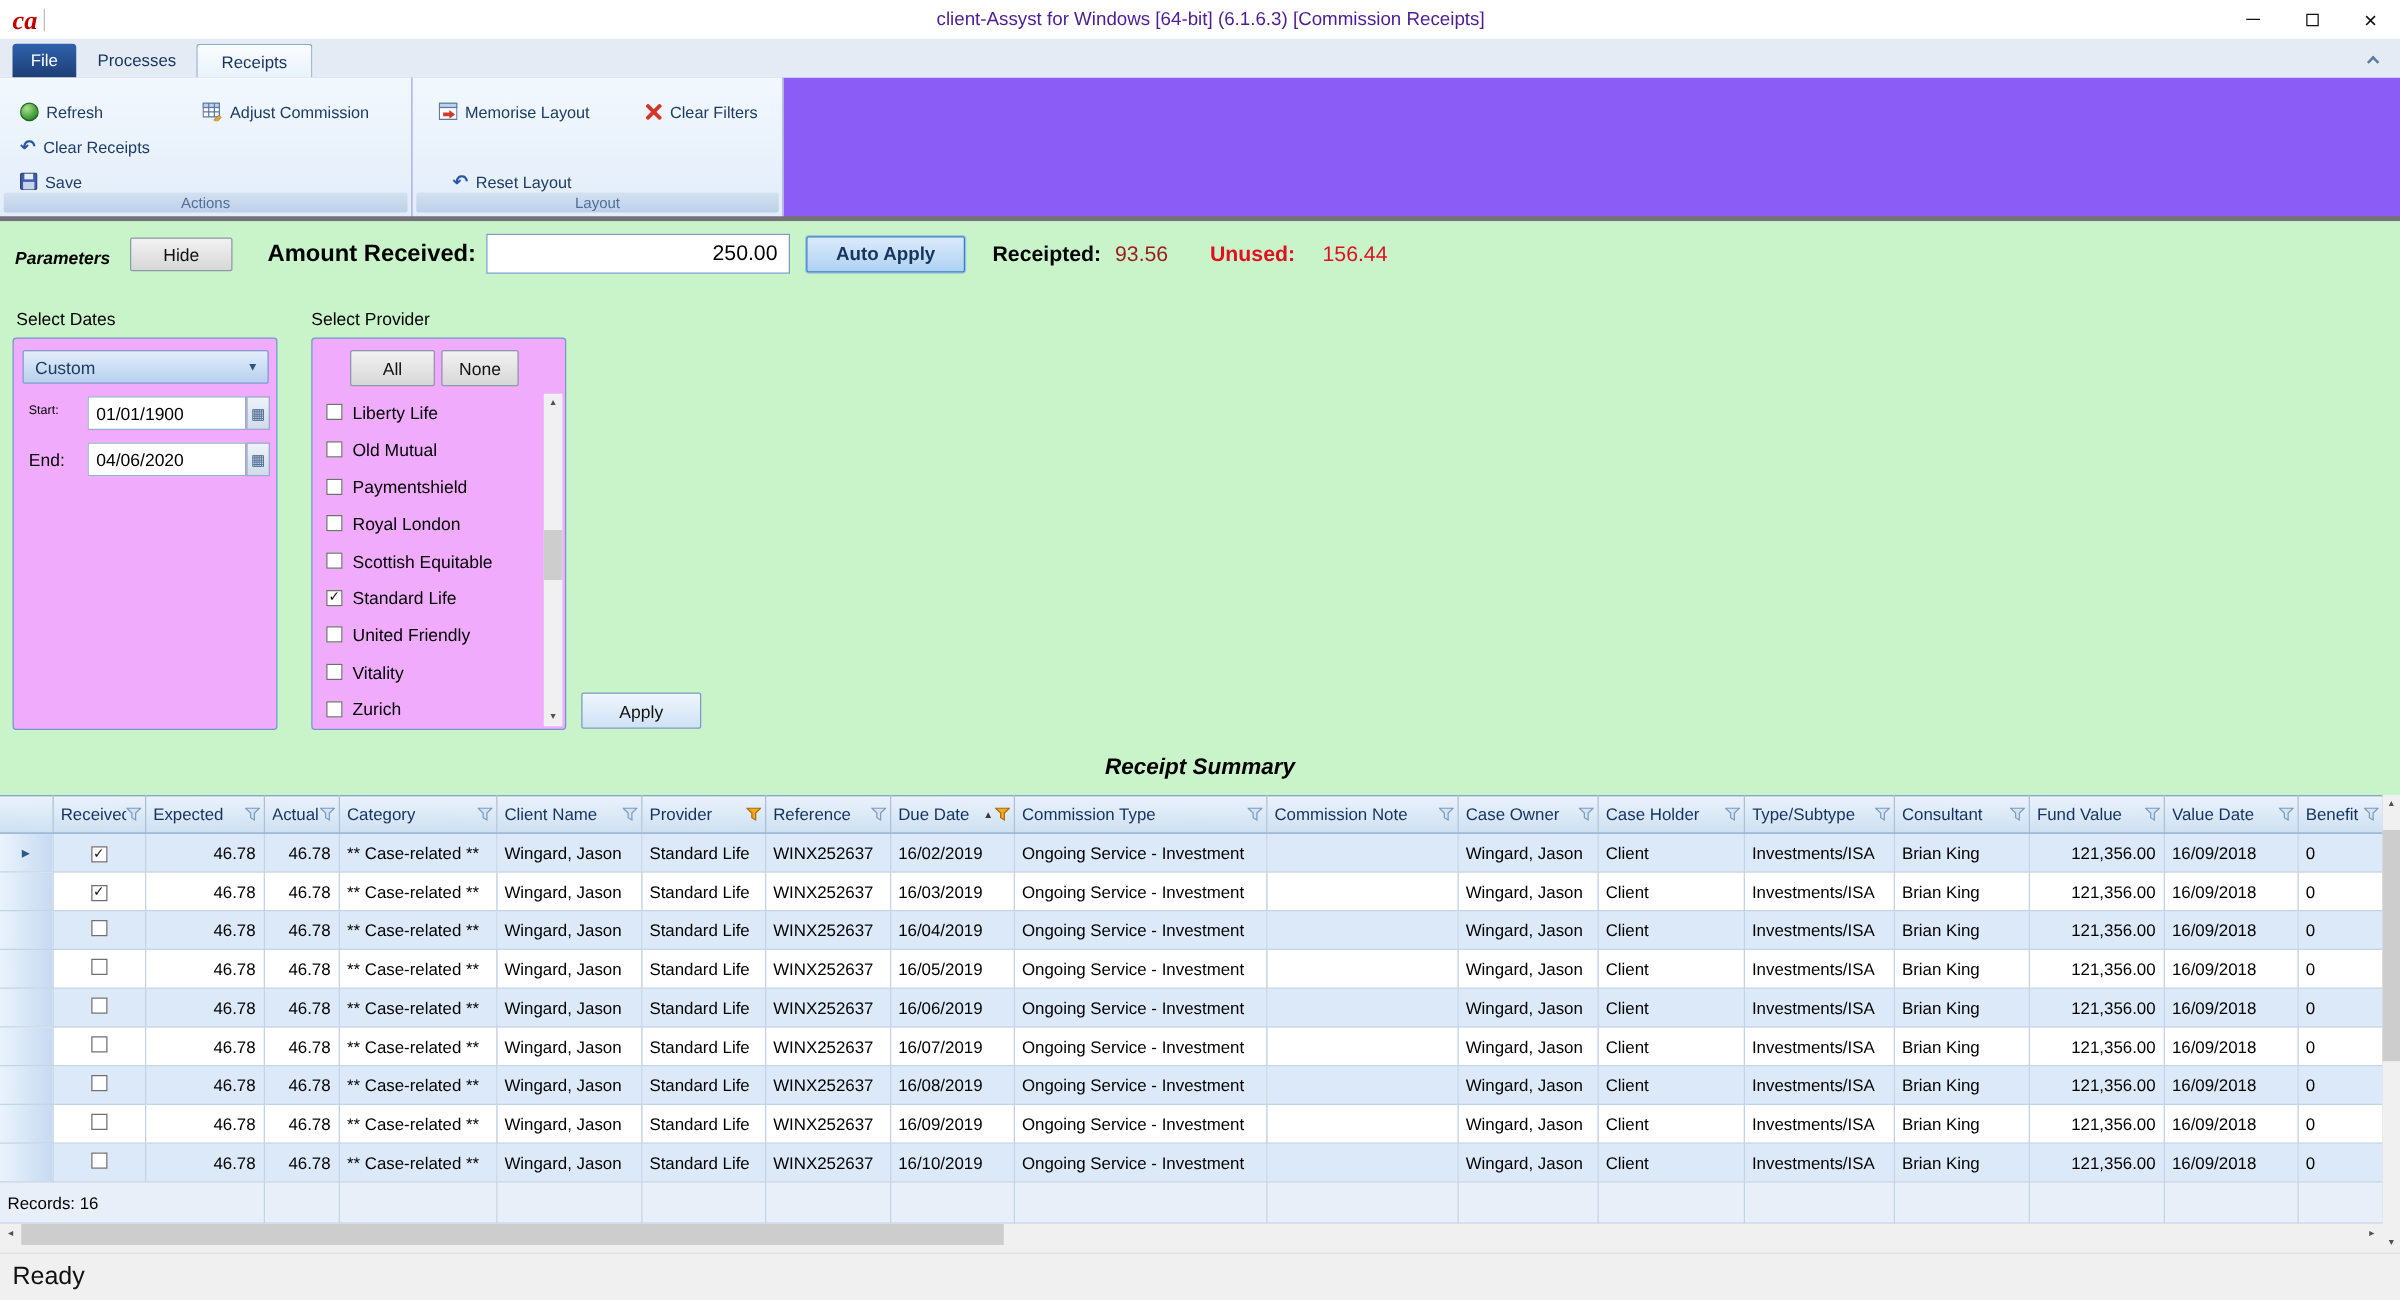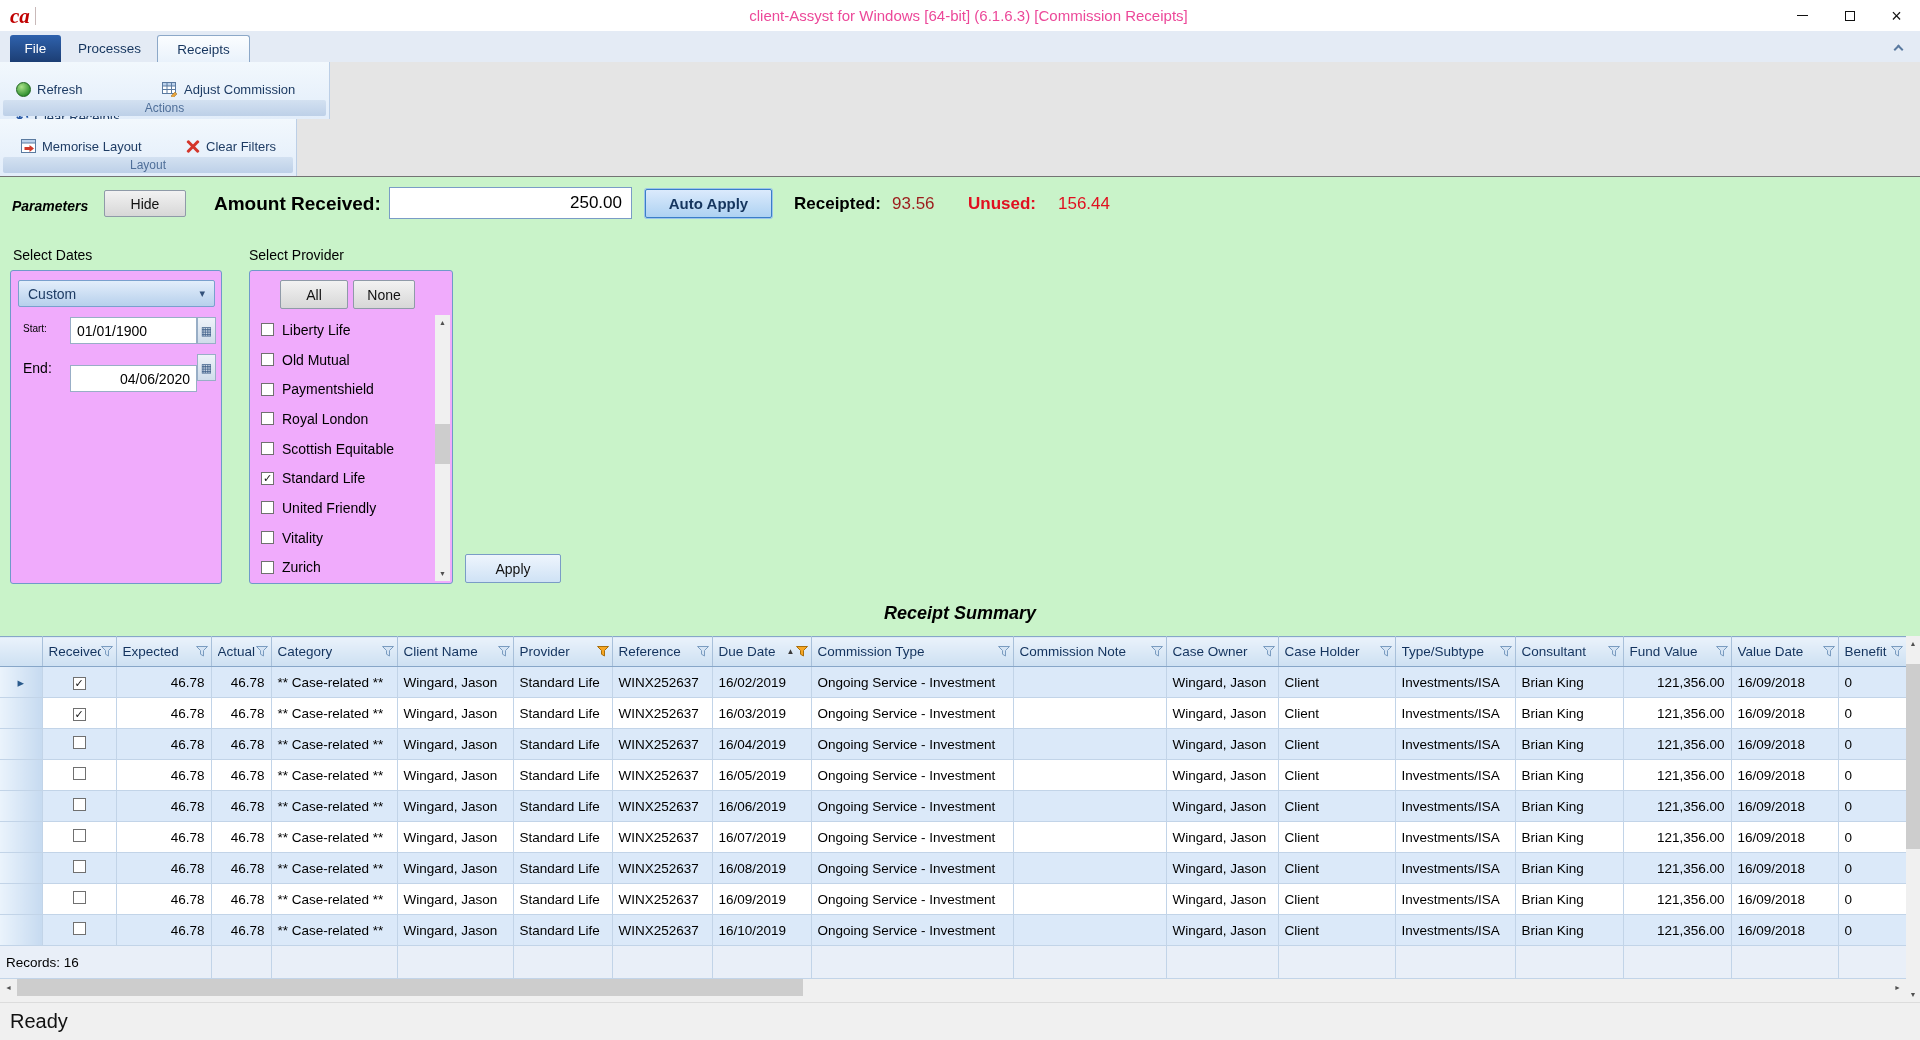--- a/index.html
+++ b/index.html
@@ -4,42 +4,42 @@
 <style>
   * { margin:0; padding:0; box-sizing:border-box; }
   html,body { width:1920px; height:1040px; overflow:hidden;
     font-family:"Liberation Sans","DejaVu Sans",sans-serif; background:#fff; }
 
   
   .titlebar { height:31px; background:#fff; display:flex; align-items:center; position:relative; }
   .logo { font-family:"Liberation Serif","DejaVu Serif",serif; font-style:italic; font-weight:bold;
     color:#c00000; font-size:21px; padding:0 5px 0 10px; line-height:28px; }
   .logo-sep { width:1px; height:18px; background:#c9b9b9; }
-  .title { position:absolute; left:317px; right:300px; text-align:center; font-size:15px; color:#ec4899; }
+  .title { position:absolute; left:317px; right:300px; text-align:center; font-size:15px; color:#4c1d95; }
   .winbtns { position:absolute; right:0; top:0; display:flex; height:31px; }
   .winbtn { width:47px; height:31px; display:flex; align-items:center; justify-content:center; color:#111; }
   .glyph-min { width:11px; height:1px; background:#111; display:block; }
   .glyph-max { width:10px; height:10px; border:1px solid #111; display:block; }
   .glyph-close { font-size:18px; line-height:18px; }
 
   
   .tabstrip { height:31px; background:#e4ebf5; display:flex; align-items:flex-end; position:relative; }
   .tab { height:27px; display:flex; align-items:center; justify-content:center; font-size:13.5px; }
   .tab-file { margin-left:10px; width:51px; background:linear-gradient(#2f62ad,#1c3e74);
     color:#fff; border-radius:3px 3px 0 0; }
   .tab-normal { margin-left:6px; width:85px; color:#15355e; }
   .tab-active { margin-left:5px; width:93px; background:linear-gradient(#fbfdff,#e9f2fb);
     border:1px solid #8ca8c8; border-bottom:none; border-radius:3px 3px 0 0; color:#15355e; }
   .ribbon-collapse { position:absolute; right:10px; top:6px; width:24px; height:20px;
     display:flex; align-items:center; justify-content:center; }
   .chev-up { width:7px; height:7px; border-left:2px solid #5a7aa0; border-top:2px solid #5a7aa0;
     transform:rotate(45deg); margin-top:4px; }
 
   
-  .ribbon { height:115px; background:#e5e5e5; border-bottom:1px solid #737373; display:flex;flex-direction:column; }
+  .ribbon { height:115px; background:#8b5cf6; border-bottom:4px solid #737373; display:flex; }
   .rgroup { position:relative; height:100%; background:linear-gradient(#f2f8fd,#e2edfa);
     border-right:1px solid #bccfe6; }
   .rgroup-actions { width:330px; }
   .rgroup-layout { width:297px; }
   .caption { position:absolute; left:3px; right:3px; bottom:3px; height:16px; text-align:center;
     font-size:12px; line-height:16px; color:#4f6f99; border-radius:2px;
     background:linear-gradient(#d3e1f1,#bdd0e8); }
   .rbtn { position:absolute; display:flex; align-items:center; gap:6px; font-size:13px;
     color:#1e3c64; height:22px; white-space:nowrap; }
   .icon-refresh { width:15px; height:15px; border-radius:50%;
@@ -75,21 +75,21 @@
   .provider-box { left:249px; top:93px; width:204px; height:314px; }
   .combo { position:absolute; left:7px; top:9px; width:197px; height:27px;
     background:linear-gradient(#e3eefb,#b7d0ec); border:1px solid #7aa0cd; border-radius:2px;
     display:flex; align-items:center; justify-content:space-between; padding:0 9px;
     font-size:14px; color:#1e3c64; }
   .combo-arrow { color:#33517a; font-size:11px; }
   .lbl-start { position:absolute; left:12px; top:52px; font-size:10px; }
   .lbl-end { position:absolute; left:12px; top:89px; font-size:14px; }
   .date-input { position:absolute; left:59px; width:127px; height:27px; border:1px solid #98aec6;
     background:#fff; font-size:14px; padding:0 6px; font-family:inherit; }
-  .input-start { top:46px; } .input-end { top:94px;text-align:right; }
+  .input-start { top:46px; } .input-end { top:83px; }
   .cal-btn { position:absolute; left:186px; width:19px; height:27px;
     background:linear-gradient(#eef3f9,#cfdcea); border:1px solid #98aec6;
     display:flex; align-items:center; justify-content:center; padding:0; }
   .cal-start { top:46px; } .cal-end { top:83px; }
   .cal-icon { font-size:12px; color:#3f5f88; line-height:12px; }
   .btn-all { left:30px; top:9px; width:68px; height:29px; }
   .btn-none { left:103px; top:9px; width:62px; height:29px; }
   .provider-list { position:absolute; left:1px; top:44px; right:18px; bottom:2px; overflow:hidden; }
   .pitem { height:29.7px; display:flex; align-items:center; gap:8px; padding-left:10px; font-size:14px; }
   .cb { display:inline-block; width:13px; height:13px; background:#fff; border:1px solid #707070;

